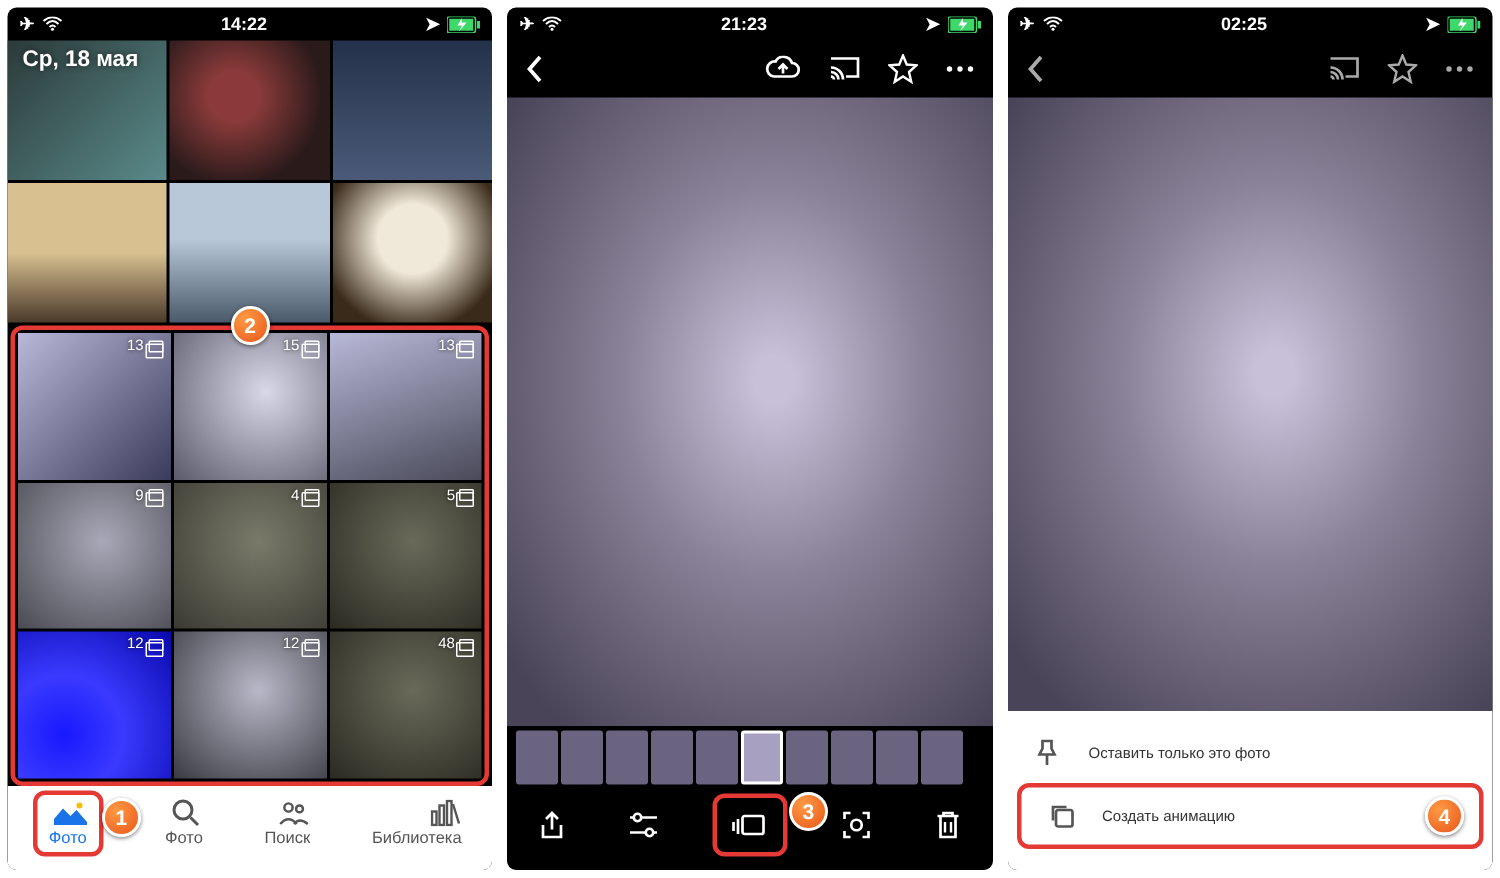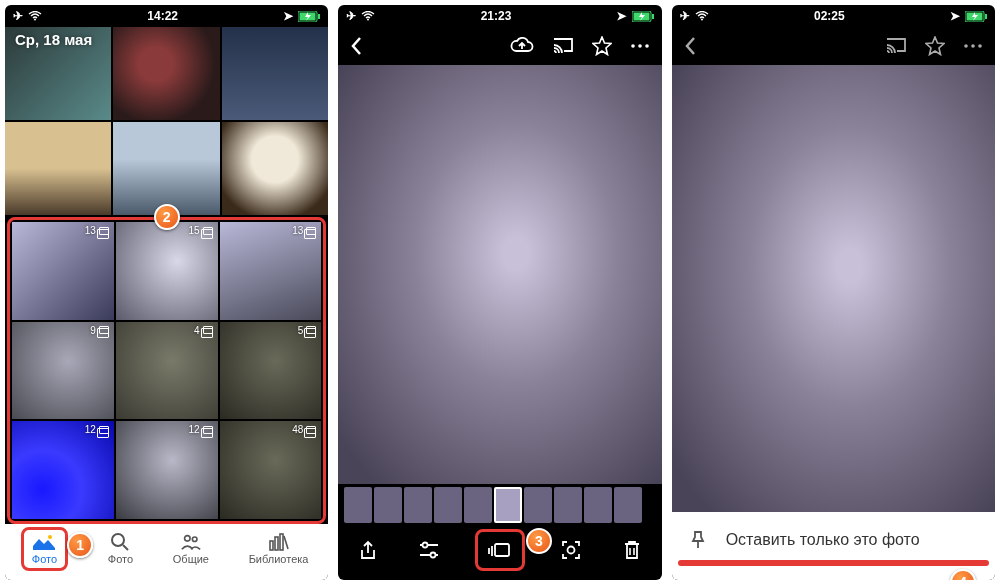--- a/index.html
+++ b/index.html
@@ -78,21 +78,21 @@
   .g6 { background: radial-gradient(circle at 55% 40%,#6a6a5a,#2a2a22); }
   .g7 { background: radial-gradient(circle at 30% 70%,#1818ff,#3a3aff 40%,#0808aa); }
   .g8 { background: radial-gradient(circle at 55% 40%,#b8b8c8,#3a3a42); }
   .g9 { background: radial-gradient(circle at 55% 40%,#6a6a5a,#2a2a22); }
 
   .tabbar {
     height: 56px; background: #fff;
     display: flex; align-items: center; justify-content: space-around;
     padding-bottom: 6px;
   }
-  .tab { display: flex; flex-direction: column; align-items: center; gap: 2px; color: #555; font-size: 11px; }
+  .tab { display: flex; flex-direction: column; align-items: flex-end; gap: 2px; color: #555; font-size: 11px; }
   .tab.active { color: #1a73e8; }
   .tab .ico { width: 22px; height: 18px; display: flex; align-items: center; justify-content: center; }
   .foto-tab {
     border: 3px solid #e53935; border-radius: 8px;
     padding: 3px 8px; margin-left: -4px;
   }
 
   
   .badge {
     position: absolute; width: 26px; height: 26px;
@@ -131,21 +131,21 @@
 
   
   .s3-img {
     flex: 1; background: radial-gradient(ellipse at 55% 45%,#c8c0d8 5%,#8a8298 40%,#4a4458 90%);
   }
   .s3-actions {
     background: #fff; padding: 8px 0 14px;
   }
   .action-row {
     display: flex; align-items: center; gap: 16px;
-    padding: 10px 18px; color: #333; font-size: 16px;
+    padding: 10px 18px; color: #333; font-size: 10px;
   }
   .action-row .ico { width: 20px; text-align: center; color: #555; }
   .action-red {
     border: 3px solid #e53935; border-radius: 8px;
     margin: 0 6px; position: relative;
   }
 
   svg { display: block; }
 </style>
 </head>
@@ -269,21 +269,21 @@
         <span>Фото</span>
       </div>
       <div class="tab">
         <span class="ico">
           <svg width="24" height="18" viewBox="0 0 24 18">
               <circle cx="8" cy="5" r="3" stroke="#555" stroke-width="1.8" fill="none"></circle>
               <circle cx="16" cy="6" r="2.5" stroke="#555" stroke-width="1.8" fill="none"></circle>
               <path d="M2 17 Q8 10 14 17 M12 17 Q16 12 22 17" stroke="#555" stroke-width="1.8" fill="none"></path>
             </svg>
         </span>
-        <span>Общие</span>
+        <span>Поиск</span>
       </div>
       <div class="tab">
         <span class="ico">
           <svg width="20" height="18" viewBox="0 0 20 18">
               <rect x="1" y="8" width="3" height="9" stroke="#555" stroke-width="1.6" fill="none"></rect>
               <rect x="6" y="4" width="3" height="13" stroke="#555" stroke-width="1.6" fill="none"></rect>
               <rect x="11" y="1" width="3" height="16" stroke="#555" stroke-width="1.6" fill="none"></rect>
               <line x1="15" y1="3" x2="19" y2="16" stroke="#555" stroke-width="1.6"></line>
             </svg>
         </span>
@@ -466,15 +466,24 @@
     <div class="action-row">
       <span class="ico">
         <svg width="16" height="20" viewBox="0 0 16 20">
             <path d="M5 2 H11 V7 L13 11 H3 L5 7 Z M8 11 V18" stroke="#555" stroke-width="1.8" fill="none"></path>
           </svg>
       </span>
       <span>Оставить только это фото</span>
     </div>
     <div class="action-red">
       <div class="badge" style="top:6px;right:10px">4</div>
+      <div class="action-row">
+        <span class="ico">
+          <svg width="18" height="18" viewBox="0 0 18 18">
+              <rect x="5" y="5" width="11" height="11" rx="1.5" stroke="#555" stroke-width="1.8" fill="none"></rect>
+              <path d="M3 12 V3 H12" stroke="#555" stroke-width="1.8" fill="none"></path>
+            </svg>
+        </span>
+        <span>Создать анимацию</span>
+      </div>
     </div>
   </div>
 </div>
 
 </body></html>

